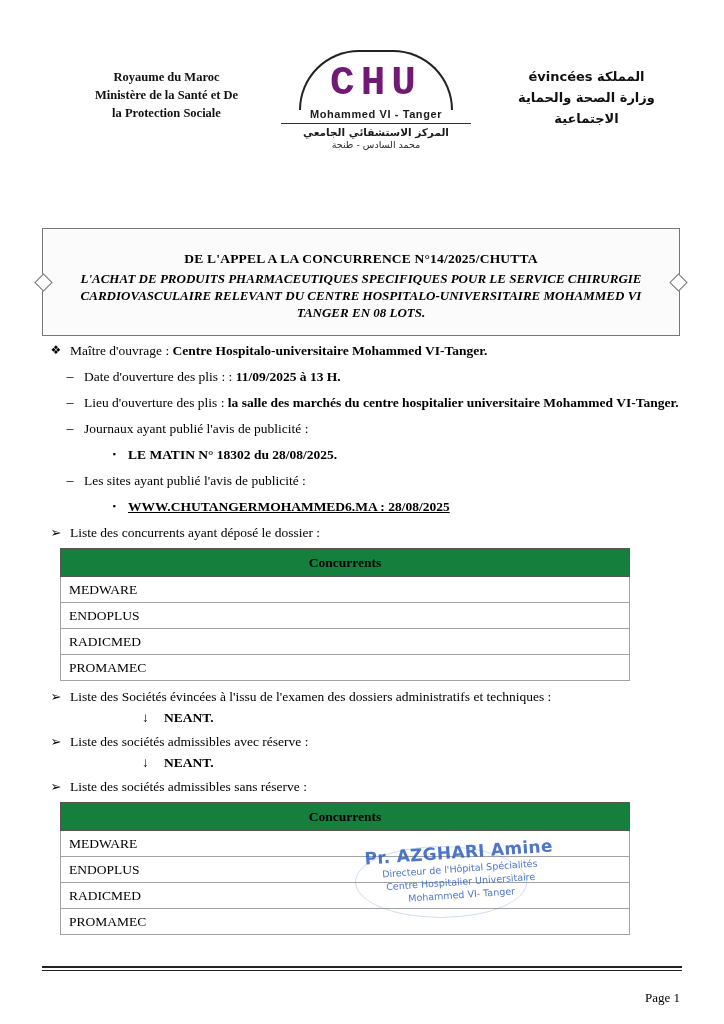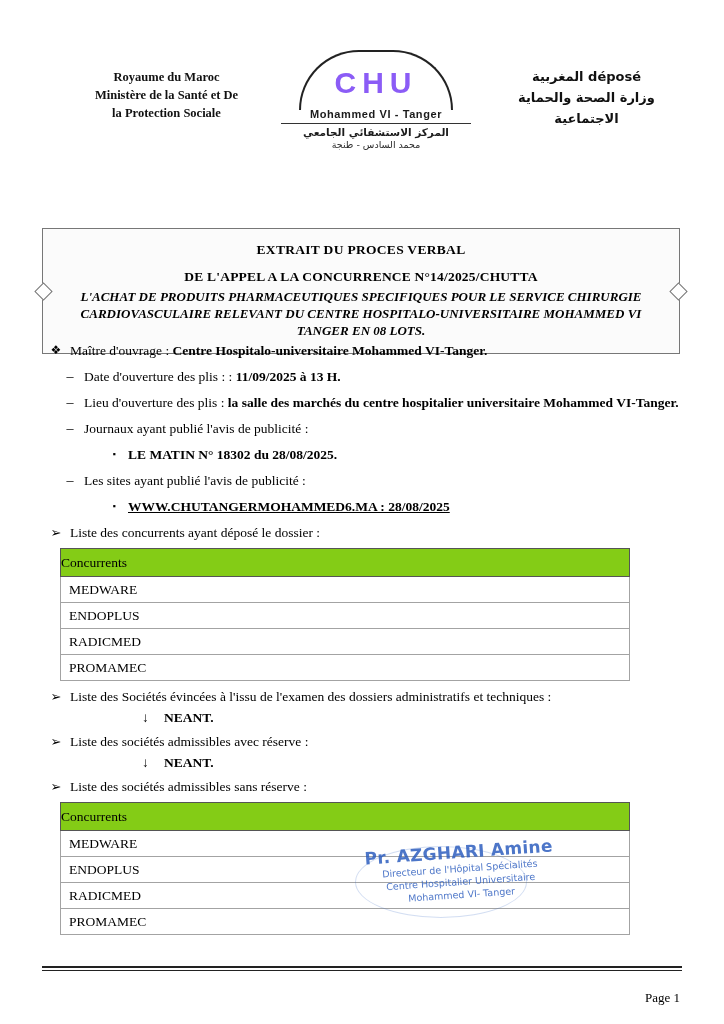--- a/index.html
+++ b/index.html
@@ -53,26 +53,26 @@
   }
   .logo {
     position: absolute;
     left: 50%;
     transform: translateX(-50%);
     top: 0;
     width: 220px;
     text-align: center;
   }
   .logo-chu {
-    font-family: Liberation Sans, sans-serif;
-    font-weight: bold;
-    font-size: 30px;
+    font-family: Liberation Mono, monospace;
+    font-weight: bold;
+    font-size: 41px;
     letter-spacing: 6px;
     line-height: 50px;
-    color: #8b5cf6;
+    color: #701a75;
     position: relative;
   }
   .logo-arc {
     position: absolute;
     left: 50%;
     transform: translateX(-50%);
     top: -8px;
     width: 150px;
     height: 58px;
     border: 2.5px solid #222;
@@ -186,23 +186,23 @@
 
   
   .tbl {
     width: 570px;
     margin: 6px 0 6px 18px;
     border-collapse: collapse;
     font-size: 13.5px;
   }
   .tbl th {
     border: 1px solid #555;
-    background: #84cc16;
-    font-weight: normal;
-    text-align: left;
+    background: #15803d;
+    font-weight: bold;
+    text-align: center;
     padding: 4px 0;
     font-size: 13.5px;
   }
   .tbl td {
     border: 1px solid #a3a3a3;
     padding: 3px 0 3px 8px;
     height: 17px;
   }
 
   .neant-row {
@@ -287,28 +287,27 @@
         <span class="logo-arc"></span>
         <span>CHU</span>
       </div>
       <div class="logo-sub1">Mohammed VI - Tanger</div>
       <div class="logo-rule"></div>
       <div class="logo-sub2">المركز الاستشفائي الجامعي</div>
       <div class="logo-sub3">محمد السادس - طنجة</div>
     </div>
 
     <div class="header-right">
-      <div>déposé المغربية</div>
+      <div>المملكة évincées</div>
       <div>وزارة الصحة والحماية</div>
       <div>الاجتماعية</div>
     </div>
   </div>
 
   <div class="title-box">
-    <div class="t-line1">EXTRAIT DU PROCES VERBAL</div>
     <div class="t-line2">DE L'APPEL A LA CONCURRENCE N°14/2025/CHUTTA</div>
     <div class="t-line3">L'ACHAT DE PRODUITS PHARMACEUTIQUES SPECIFIQUES POUR LE SERVICE CHIRURGIE CARDIOVASCULAIRE RELEVANT DU CENTRE HOSPITALO-UNIVERSITAIRE MOHAMMED VI TANGER EN 08 LOTS.</div>
   </div>
 
   <div class="body">
 
     <div class="row">
       <div class="bullet">❖</div>
       <div class="txt">
         <span>Maître d'ouvrage : </span><span class="b">Centre Hospitalo-universitaire Mohammed VI-Tanger.</span>

